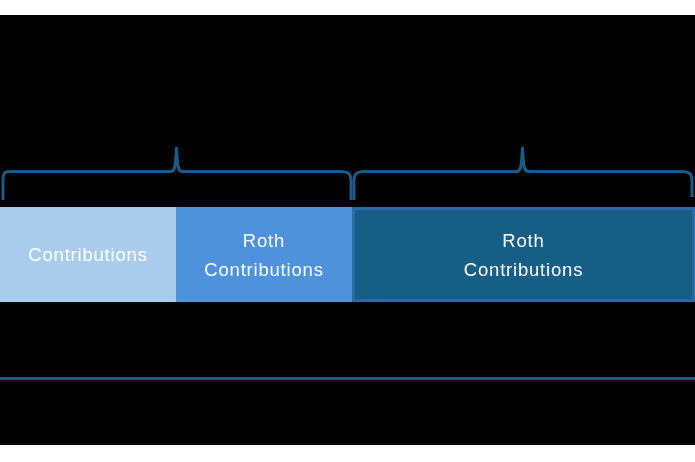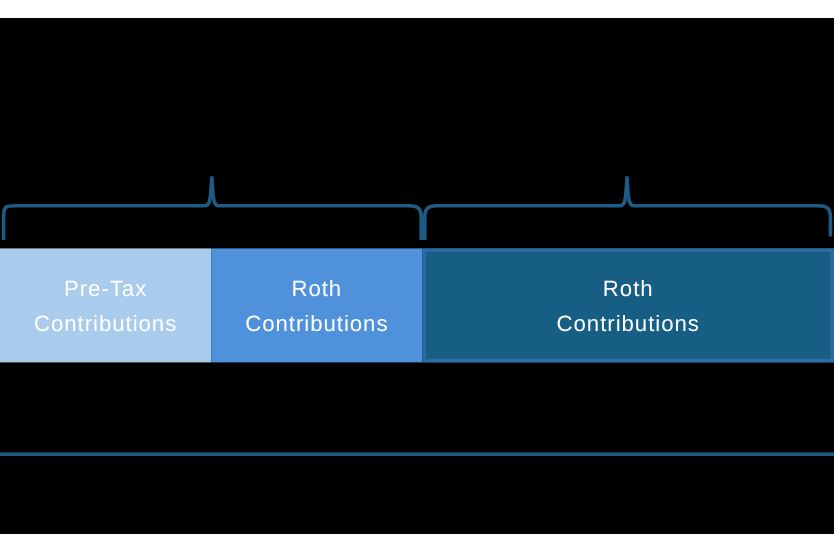--- a/index.html
+++ b/index.html
@@ -70,21 +70,20 @@
              L 341 171.5 C 348.5 171.5 351 174 351 181 L 351 200" fill="none" stroke-width="3" stroke-linecap="butt" stroke="#1E5B84"></path>
     <path d="M 354 200 L 354 181 C 354 174 356.5 171.5 364 171.5
              L 516.5 171.5 C 520.5 171.5 521.5 169 522.5 147
              C 523.5 169 524.5 171.5 528.5 171.5
              L 682 171.5 C 689.5 171.5 692 174 692 181 L 692 197" fill="none" stroke-width="3" stroke-linecap="butt" stroke="#1E5B84"></path>
   </svg>
 
   <div class="bar">
 
     <div class="segment seg-pretax">
-      <span>Pre-Tax</span>
       <span>Contributions</span>
     </div>
 
     <div class="segment seg-roth-mid">
       <span>Roth</span>
       <span>Contributions</span>
     </div>
 
     <div class="segment seg-roth-right">
       <span>Roth</span>

